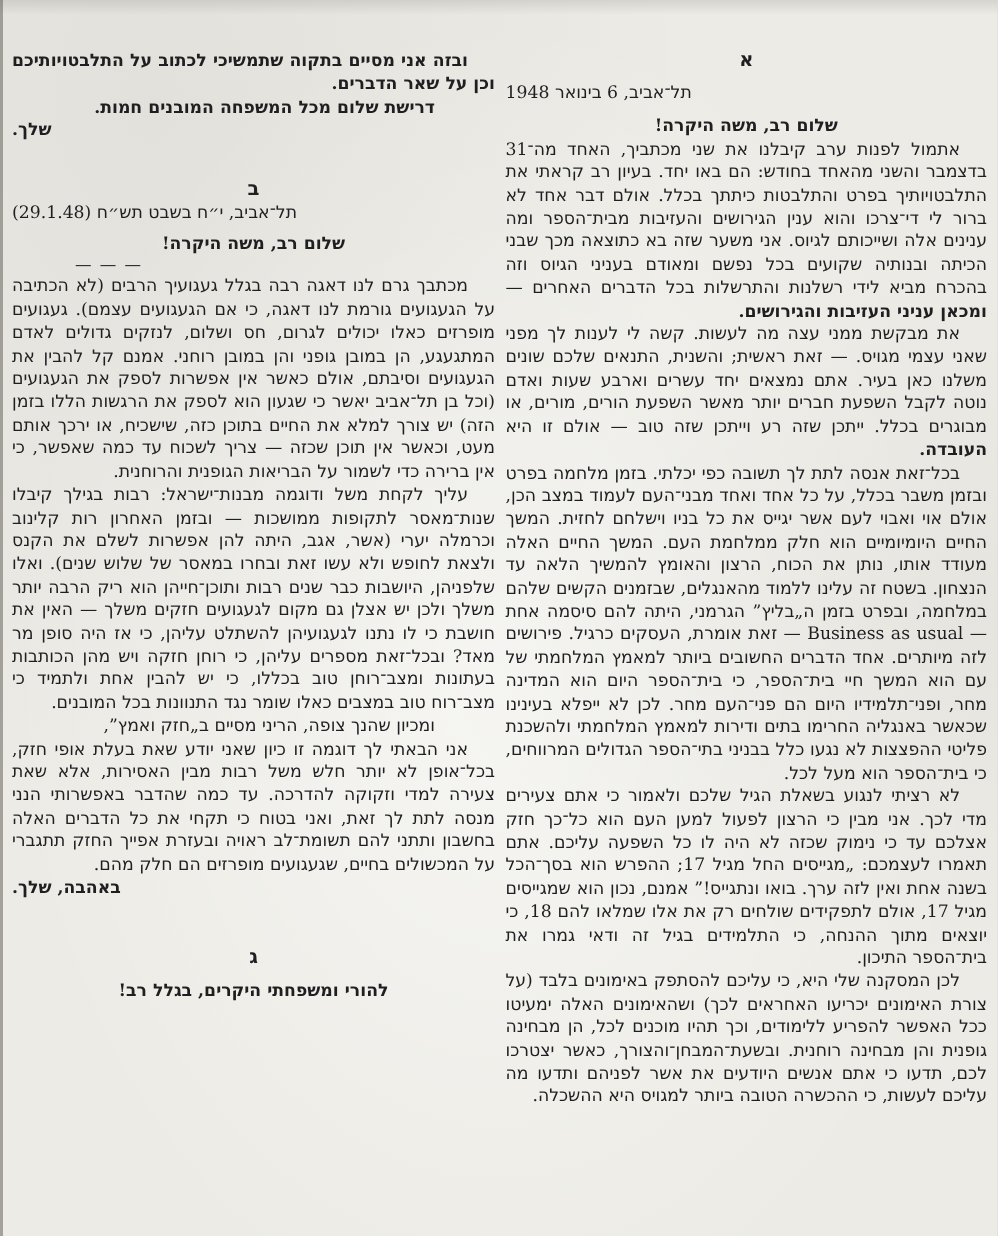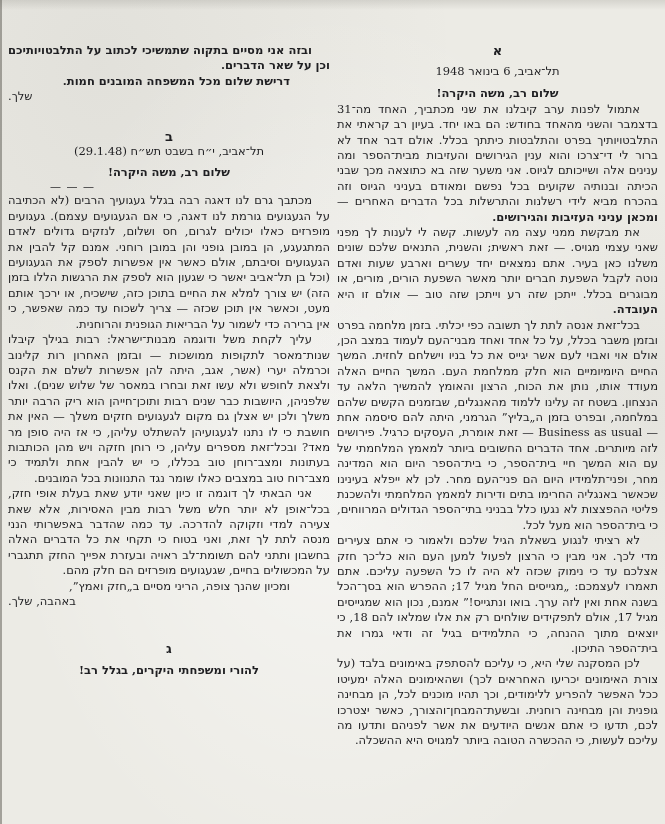--- a/index.html
+++ b/index.html
@@ -19,36 +19,36 @@
       radial-gradient(ellipse at 95% 50%, rgba(60,58,52,0.04), transparent 40%),
       radial-gradient(ellipse at 50% 55%, rgba(255,255,255,0.55), transparent 70%),
       var(--paper, #ECEBE5);
   }
   .page::before {
     content: "";
     position: absolute; left: 0; top: 0; bottom: 0; width: 2px;
     background: rgba(90,88,80,0.50);
   }
   .col {
-    position: absolute; top: 15px;
+    position: absolute; top: 5px;
     direction: rtl;
     text-align: justify;
   }
   .col-right { left: 337px; width: 321px; }
   .col-left  { left: 8px;   width: 322px; }
   .section-label {
     margin: 0;
     text-align: center;
     font-weight: bold;
     font-size: 13px;
     line-height: 15px;
   }
   .date-line {
     margin: 0;
-    text-align: center;
+    text-align: left;
     font-size: 11.5px;
     line-height: 15.4px;
   }
   .salutation {
     margin: 0;
     font-weight: bold;
     font-size: 11.5px;
     line-height: 15.4px;
     text-align: center;
   }
@@ -61,20 +61,21 @@
   .para b { font-weight: bold; }
   .bold-para { font-weight: bold; }
   .regards { text-indent: 40px; }
   .closing { text-indent: 40px; }
   .signature {
     margin: 0;
     font-size: 11.5px;
     line-height: 15.4px;
     text-align: left;
     text-indent: 0;
+    font-weight: bold;
   }
   .separator {
     margin: 0 0 1px 0;
     font-size: 11px;
     line-height: 13px;
     text-align: right;
     padding-left: 0;
     padding-right: 0;
     margin-left: 42px;
     text-align: left;
@@ -121,22 +122,22 @@
 
     <div class="letter-b">
       <p class="section-label">ב</p>
       <p class="date-line">תל־אביב, י״ח בשבט תש״ח (29.1.48)</p>
       <p class="salutation">שלום רב, משה היקרה!</p>
       <div class="sep-wrap">
         <p class="separator">— — —</p>
       </div>
       <p class="para">מכתבך גרם לנו דאגה רבה בגלל געגועיך הרבים (לא הכתיבה על הגעגועים גורמת לנו דאגה, כי אם הגעגועים עצמם). געגועים מופרזים כאלו יכולים לגרום, חס ושלום, לנזקים גדולים לאדם המתגעגע, הן במובן גופני והן במובן רוחני. אמנם קל להבין את הגעגועים וסיבתם, אולם כאשר אין אפשרות לספק את הגעגועים (וכל בן תל־אביב יאשר כי שגעון הוא לספק את הרגשות הללו בזמן הזה) יש צורך למלא את החיים בתוכן כזה, שישכיח, או ירכך אותם מעט, וכאשר אין תוכן שכזה — צריך לשכוח עד כמה שאפשר, כי אין ברירה כדי לשמור על הבריאות הגופנית והרוחנית.</p>
       <p class="para">עליך לקחת משל ודוגמה מבנות־ישראל: רבות בגילך קיבלו שנות־מאסר לתקופות ממושכות — ובזמן האחרון רות קלינוב וכרמלה יערי (אשר, אגב, היתה להן אפשרות לשלם את הקנס ולצאת לחופש ולא עשו זאת ובחרו במאסר של שלוש שנים). ואלו שלפניהן, היושבות כבר שנים רבות ותוכן־חייהן הוא ריק הרבה יותר משלך ולכן יש אצלן גם מקום לגעגועים חזקים משלך — האין את חושבת כי לו נתנו לגעגועיהן להשתלט עליהן, כי אז היה סופן מר מאד? ובכל־זאת מספרים עליהן, כי רוחן חזקה ויש מהן הכותבות בעתונות ומצב־רוחן טוב בכללו, כי יש להבין אחת ולתמיד כי מצב־רוח טוב במצבים כאלו שומר נגד התנוונות בכל המובנים.</p>
+      <p class="para closing">ומכיון שהנך צופה, הריני מסיים ב„חזק ואמץ”,</p>
       <p class="para">אני הבאתי לך דוגמה זו כיון שאני יודע שאת בעלת אופי חזק, בכל־אופן לא יותר חלש משל רבות מבין האסירות, אלא שאת צעירה למדי וזקוקה להדרכה. עד כמה שהדבר באפשרותי הנני מנסה לתת לך זאת, ואני בטוח כי תקחי את כל הדברים האלה בחשבון ותתני להם תשומת־לב ראויה ובעזרת אפייך החזק תתגברי על המכשולים בחיים, שגעגועים מופרזים הם חלק מהם.</p>
-      <p class="para closing">ומכיון שהנך צופה, הריני מסיים ב„חזק ואמץ”,</p>
       <p class="signature">באהבה, שלך.</p>
     </div>
 
     <div class="letter-c">
       <p class="section-label">ג</p>
       <p class="salutation">להורי ומשפחתי היקרים, בגלל רב!</p>
     </div>
 
   </div>
 </div>

